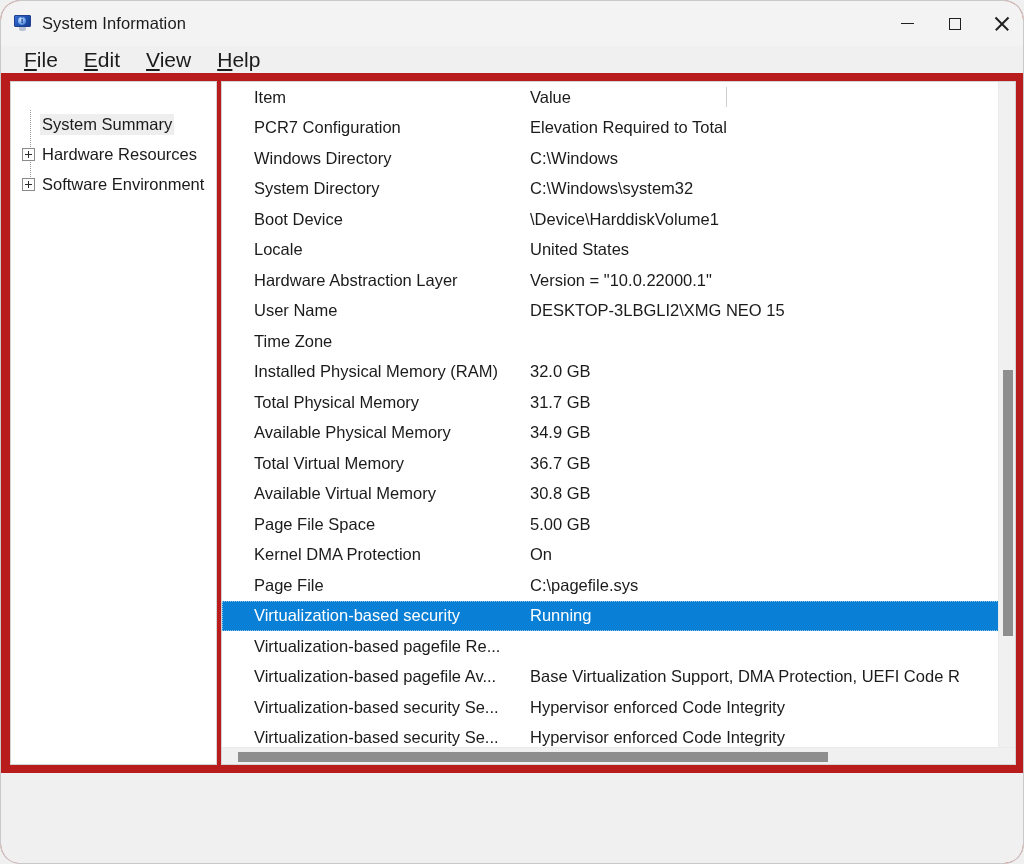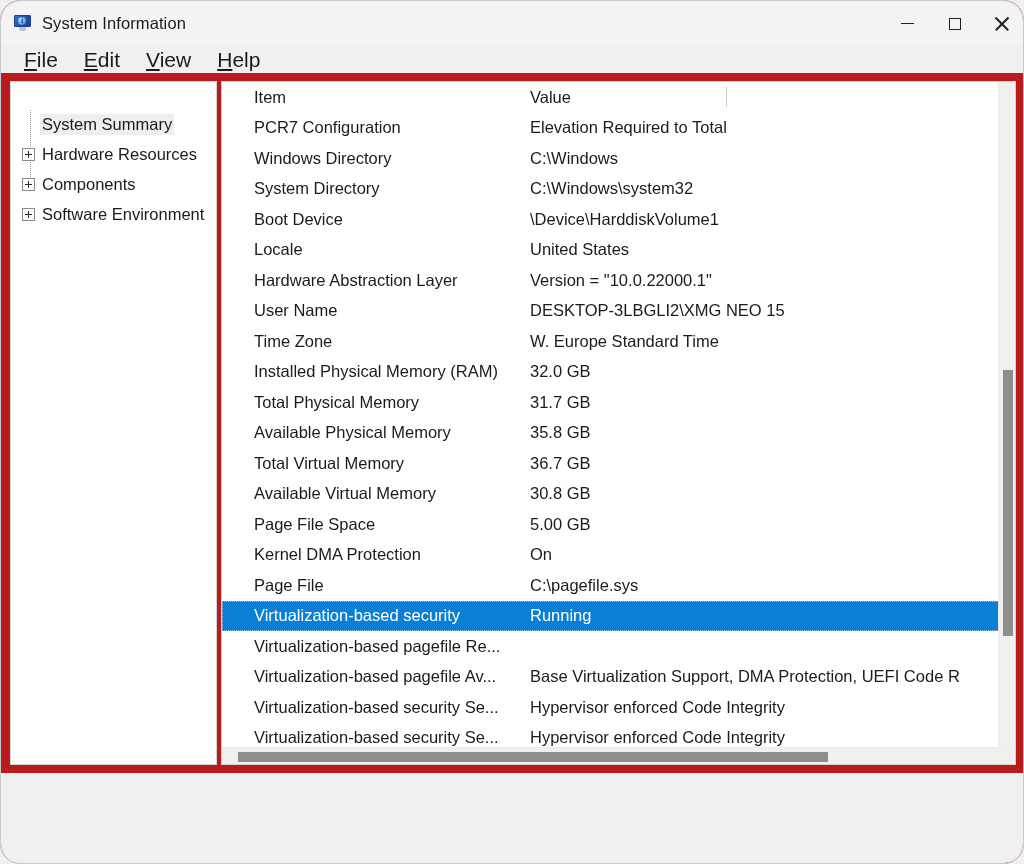--- a/index.html
+++ b/index.html
@@ -267,24 +267,20 @@
         <div class="tree-row selected">
           <span class="tree-indent"></span>
           <span class="lbl">System Summary</span>
         </div>
         <div class="tree-row">
           <span class="expander"></span>
           <span class="lbl">Hardware Resources</span>
         </div>
         <div class="tree-row">
           <span class="expander"></span>
-          <span class="lbl">Components</span>
-        </div>
-        <div class="tree-row">
-          <span class="expander"></span>
           <span class="lbl">Software Environment</span>
         </div>
       </div>
   </div>
   <div id="tree-hscroll">
     <div id="tree-hthumb"></div>
   </div>
 
   <div id="list-pane">
     <div id="list-clip">
@@ -316,33 +312,32 @@
           <div class="list-row">
             <div class="cell-item">Hardware Abstraction Layer</div>
             <div class="cell-value">Version = "10.0.22000.1"</div>
           </div>
           <div class="list-row">
             <div class="cell-item">User Name</div>
             <div class="cell-value">DESKTOP-3LBGLI2\XMG NEO 15</div>
           </div>
           <div class="list-row">
             <div class="cell-item">Time Zone</div>
-            <div class="cell-value">W. Europe Standard Time</div>
           </div>
           <div class="list-row">
             <div class="cell-item">Installed Physical Memory (RAM)</div>
             <div class="cell-value">32.0 GB</div>
           </div>
           <div class="list-row">
             <div class="cell-item">Total Physical Memory</div>
             <div class="cell-value">31.7 GB</div>
           </div>
           <div class="list-row">
             <div class="cell-item">Available Physical Memory</div>
-            <div class="cell-value">35.8 GB</div>
+            <div class="cell-value">34.9 GB</div>
           </div>
           <div class="list-row">
             <div class="cell-item">Total Virtual Memory</div>
             <div class="cell-value">36.7 GB</div>
           </div>
           <div class="list-row">
             <div class="cell-item">Available Virtual Memory</div>
             <div class="cell-value">30.8 GB</div>
           </div>
           <div class="list-row">

